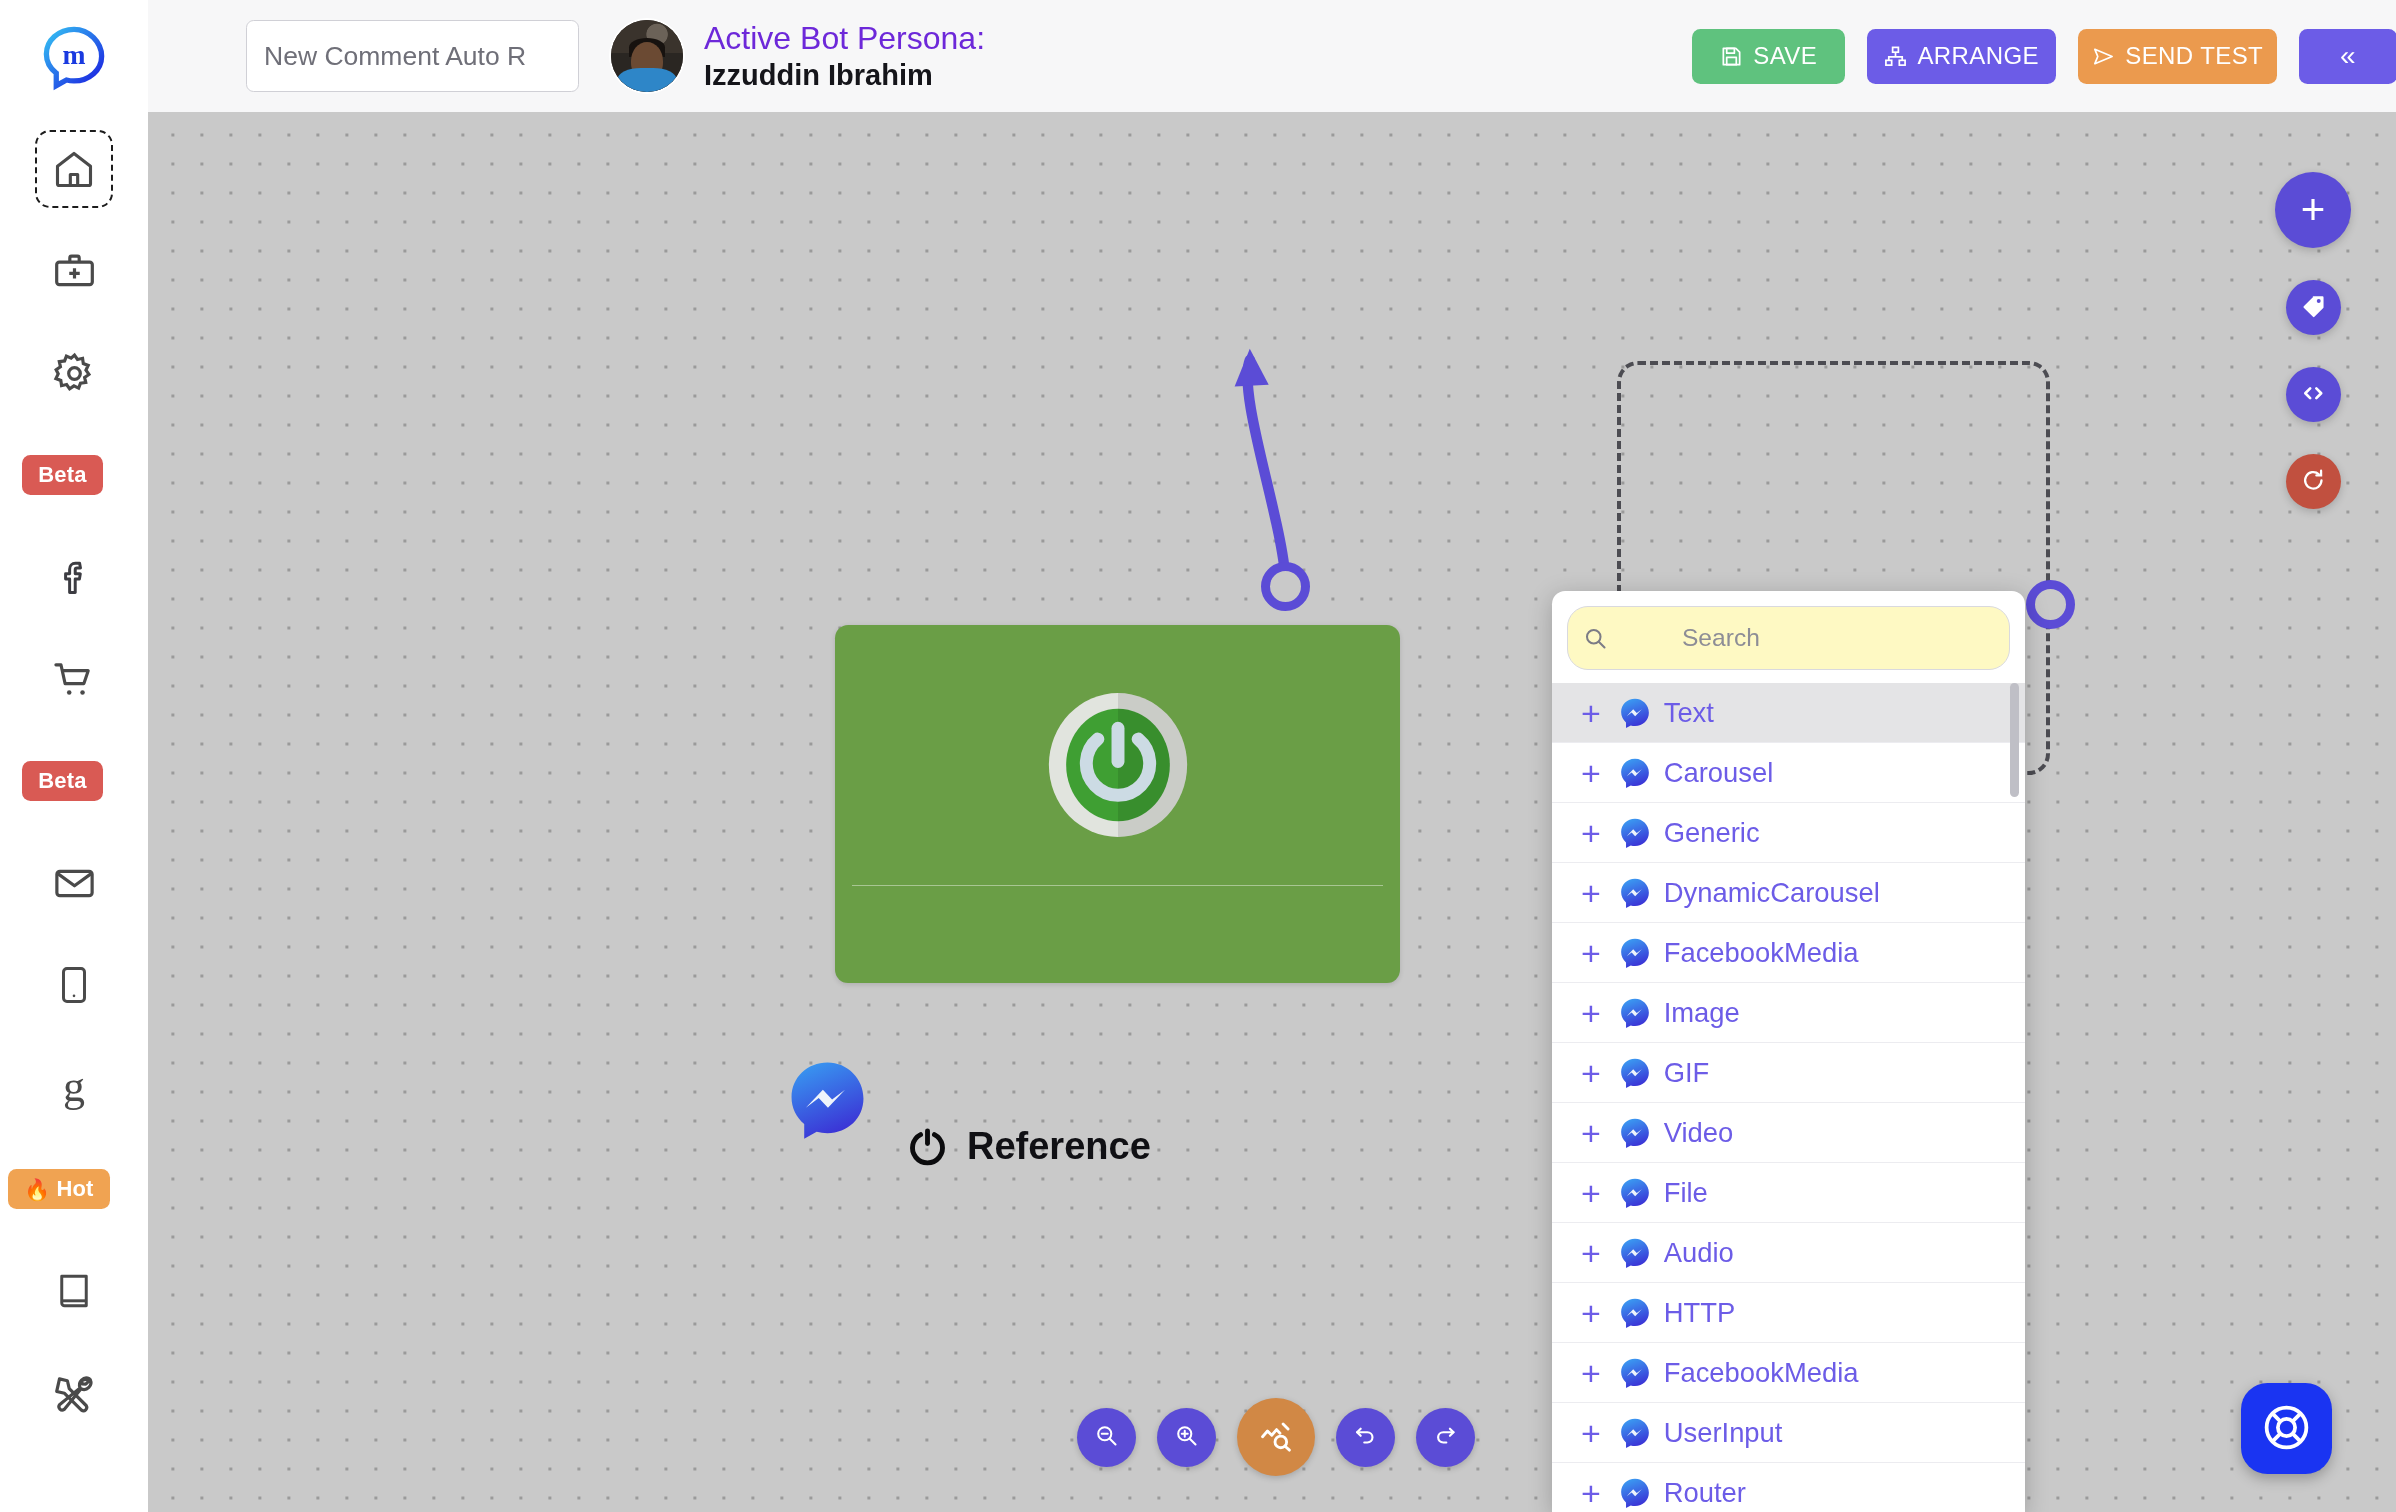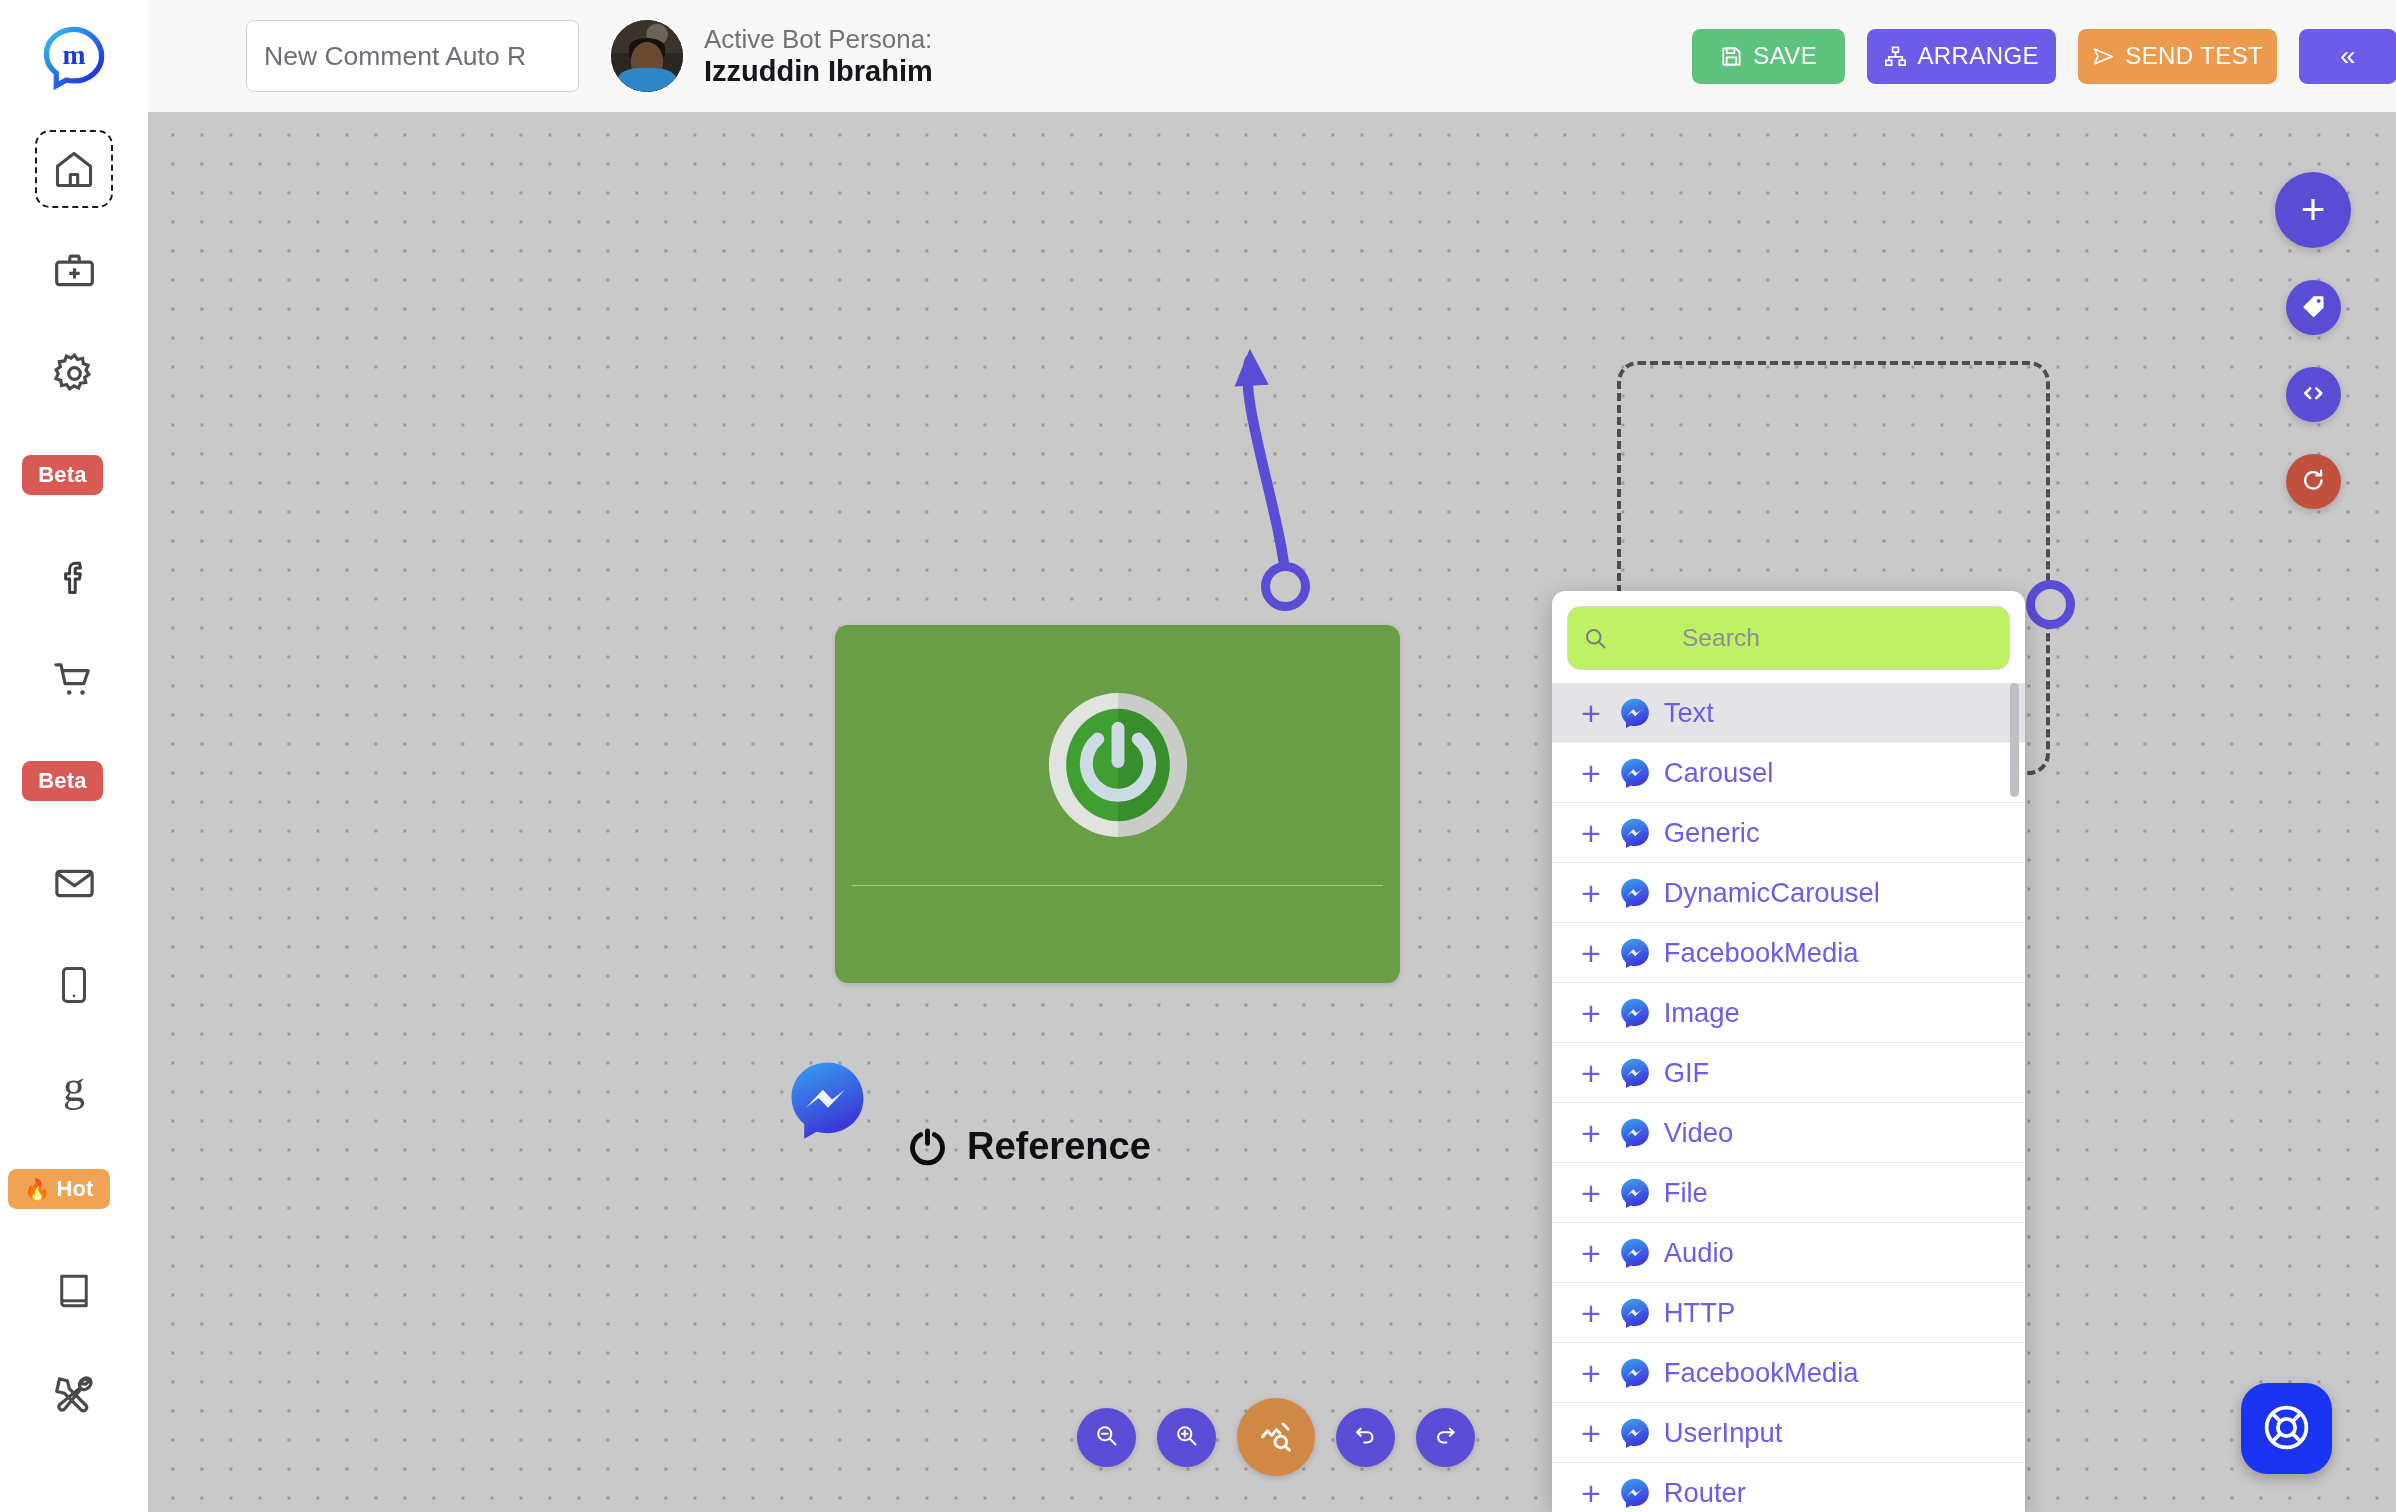--- a/index.html
+++ b/index.html
@@ -97,21 +97,21 @@
     position:absolute; left:50%; top:25%; transform:translateX(-50%);
     width:36px; height:19px; border-radius:50% 50% 0 0;
     background:#17120f;
   }
   #persona-avatar .av-body {
     position:absolute; left:50%; bottom:-3.8px; transform:translateX(-50%);
     width:59px; height:28px; border-radius:40% 40% 0 0;
     background:#2e86c8;
   }
   #persona-text { margin-left: 21px; line-height: 1.18; }
-  #persona-label { font-size: 26px; color: #737373; }
+  #persona-label { font-size: 32px; color: #6d28d9; }
   #persona-name  { font-size: 29px; color: #15151a; font-weight: 700; }
 
   #topbar-actions {
     margin-left: auto; 
     display: flex; align-items: center; gap: 22px;
   }
   .tb-btn {
     display: inline-flex; align-items: center; justify-content: center;
     gap: 10.4px;
     height: 55px; border: none; border-radius: 8.5px;
@@ -211,23 +211,23 @@
     background: #ffffff;
     border-radius: 13.2px 13.2px 0 0;
     box-shadow: 0 5.7px 24.6px rgba(0,0,0,.22);
     overflow: hidden;
     z-index: 25;
   }
   #picker-search-wrap {
     margin: 15px 15px 0 15px;
     height: 64px;
     border: 0.9px solid #d9d9de;
-    border-radius: 13px;
+    border-radius: 21px;
     display: flex; align-items: center;
-    background: #bef264;
+    background: #fef9c3;
     gap: 24px;
   }
   #picker-search-icon { margin-left: 15px; color: #7c7c86; display:flex; }
   .search-sep { width:0.9px; height:28px; background:#d9d9de; margin:0 13.2px; }
   #picker-search-input {
     flex: 1; border: none; outline: none; background: transparent;
     font-family: "Liberation Sans", sans-serif;
     font-size: 24.6px; color: #33333a;
     padding-right: 15px;
   }

